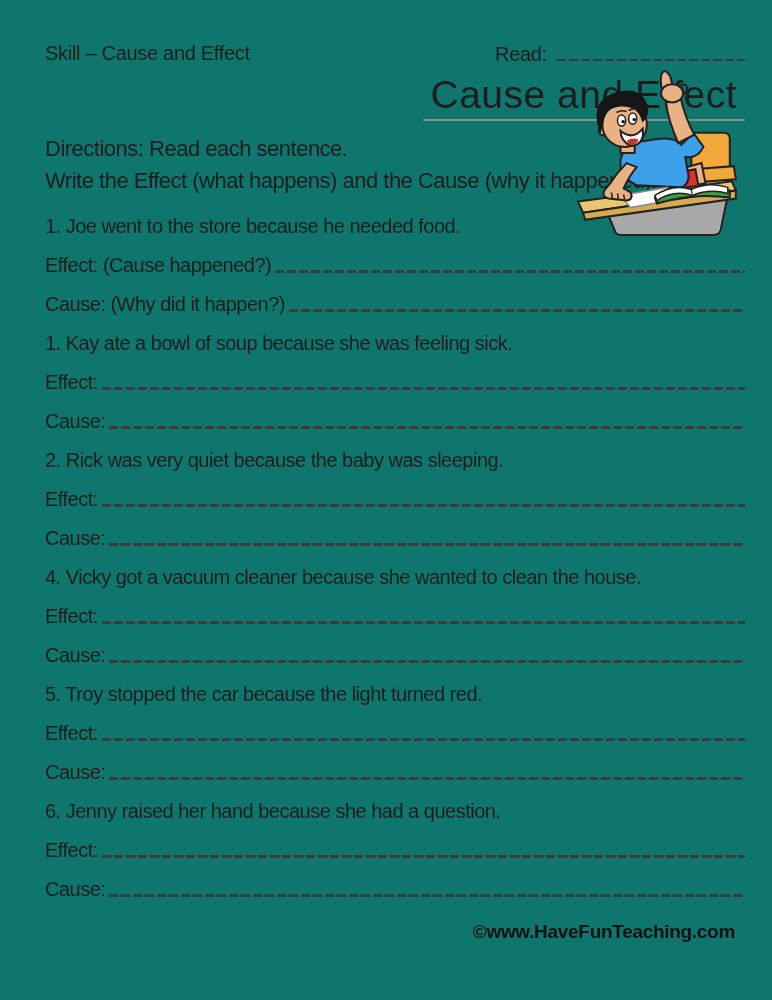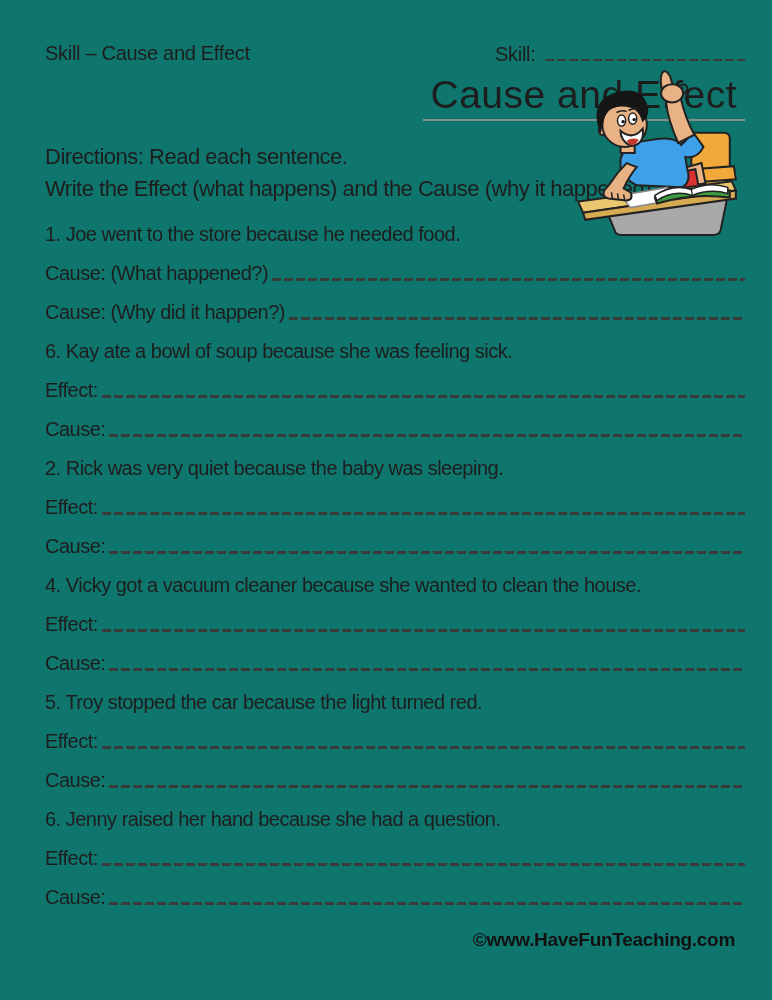--- a/index.html
+++ b/index.html
@@ -30,21 +30,21 @@
   .name-line { flex:1; height:22px; margin-left:6px; }
 
   .title-wrap { text-align:right; margin-top:8px; }
   .title {
     display:inline-block;
     font-size:39px; letter-spacing:0.5px; line-height:1.15;
     border-bottom:2px solid #8c8c8c;
     padding:0 8px 1px 8px;
   }
 
-  .directions { margin-top:20px; font-size:22px; letter-spacing:-0.5px; line-height:32px; }
+  .directions { margin-top:12px; font-size:22px; letter-spacing:-0.5px; line-height:32px; }
   .directions div { white-space:nowrap; }
 
   .qa { margin-top:2px; }
   .row {
     height:39px; display:flex; align-items:flex-end;
     font-size:20px; letter-spacing:-0.5px;
   }
   .row .label { white-space:nowrap; line-height:1.08; }
   .row .fill { flex:1; height:24px; }
   .row.sentence span { white-space:nowrap; line-height:1.08; }
@@ -62,50 +62,50 @@
 </style>
 </head>
 <body>
 
 <div class="sheet">
   <div class="content">
 
     <div class="header-row">
       <span>Skill – Cause and Effect</span>
       <span class="name-group">
-        <span class="lbl">Skill:</span>
+        <span class="lbl">Read:</span>
         <span class="name-line dline"></span>
       </span>
     </div>
 
     <div class="title-wrap">
       <span class="title">Cause and Effect</span>
     </div>
 
     <div class="directions">
       <div>Directions: Read each sentence.</div>
       <div>Write the Effect (what happens) and the Cause (why it happened).</div>
     </div>
 
     <div class="qa">
 
       <div class="row sentence">
         <span>1. Joe went to the store because he needed food.</span>
       </div>
       <div class="row">
-        <span class="label">Cause: (What happened?)</span>
+        <span class="label">Effect: (Cause happened?)</span>
         <span class="fill dline"></span>
       </div>
       <div class="row">
         <span class="label">Cause: (Why did it happen?)</span>
         <span class="fill dline"></span>
       </div>
 
       <div class="row sentence">
-        <span>6. Kay ate a bowl of soup because she was feeling sick.</span>
+        <span>1. Kay ate a bowl of soup because she was feeling sick.</span>
       </div>
       <div class="row">
         <span class="label">Effect:</span>
         <span class="fill dline"></span>
       </div>
       <div class="row">
         <span class="label">Cause:</span>
         <span class="fill dline"></span>
       </div>
 

